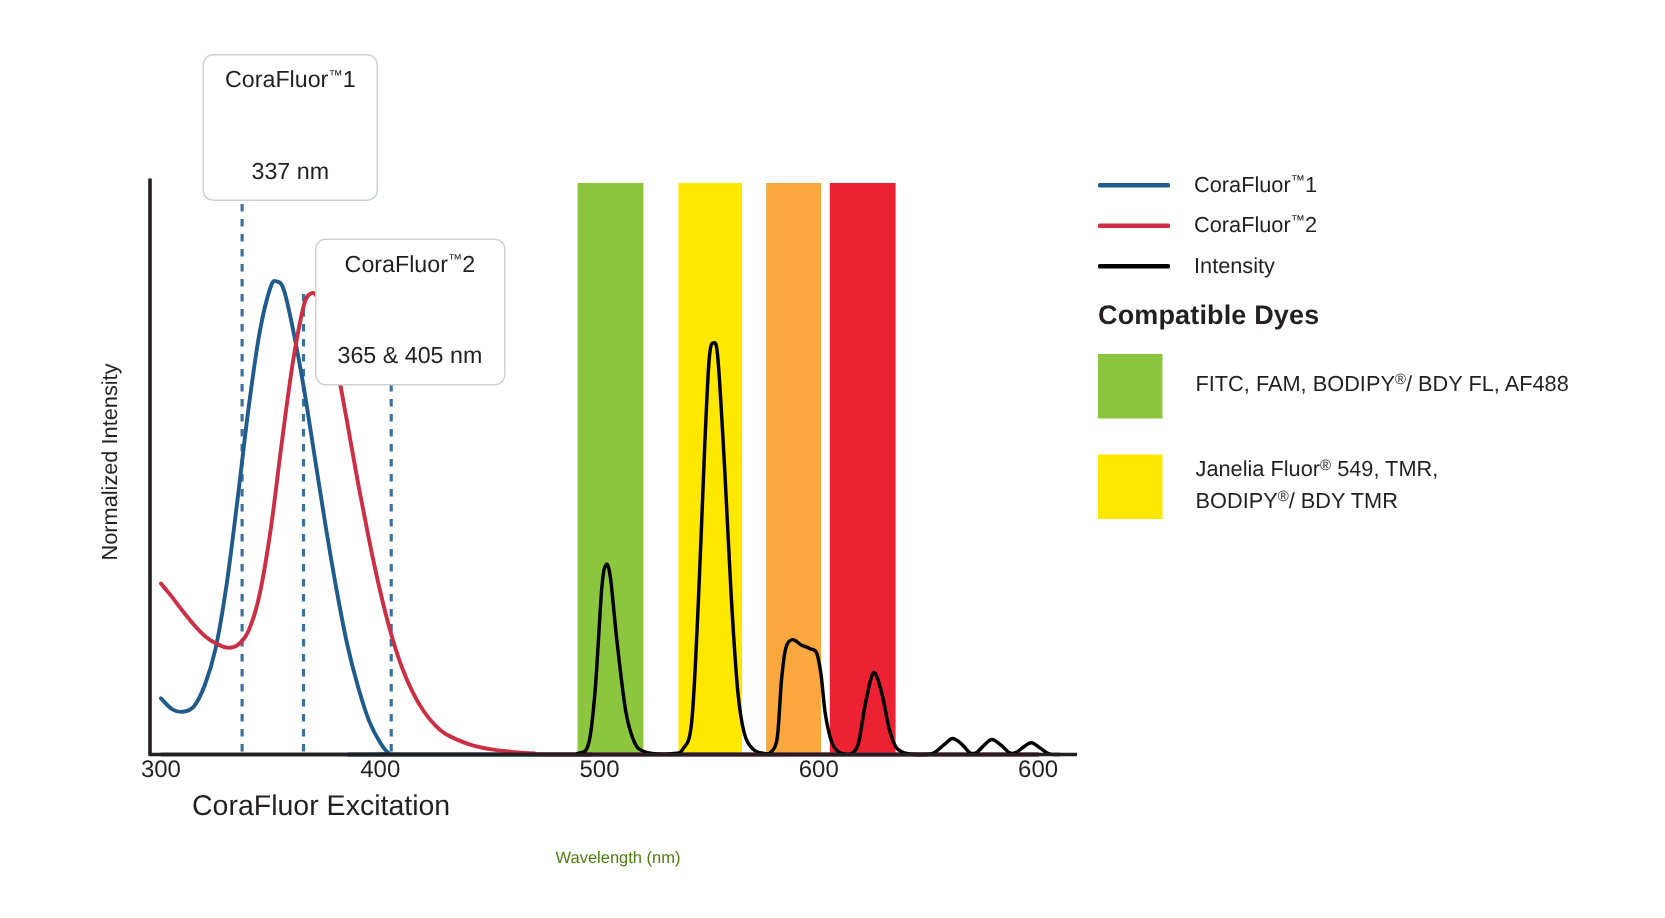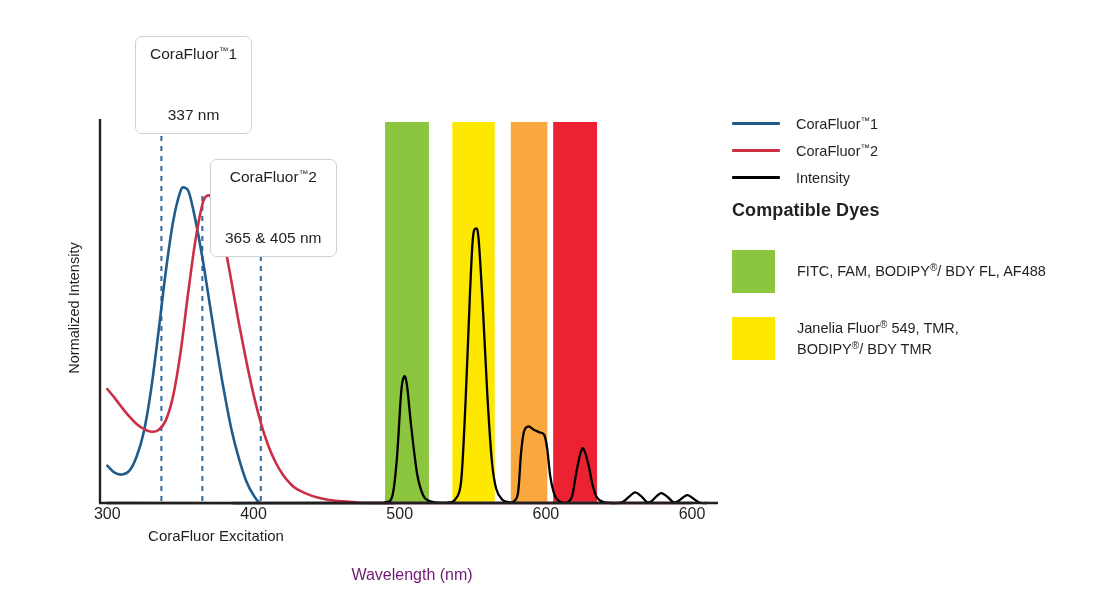--- a/index.html
+++ b/index.html
@@ -52,28 +52,27 @@
   
   .axis-tick {
     position: absolute;
     font-size: 16px;
     color: #231f20;
     text-align: center;
     width: 70px;
   }
   .axis-sublabel {
     position: absolute;
-    font-size: 15px;
-    color: #231f20;
-    text-align: center;
+    font-size: 19px;
+    color: #231f20;
   }
   #xaxis-title {
     position: absolute;
-    font-size: 16px;
-    color: #701a75;
+    font-size: 11px;
+    color: #4d7c0f;
     text-align: center;
     width: 300px;
     left: 262px;
     top: 566px;
   }
   #yaxis-title {
     position: absolute;
     font-size: 14.5px;
     color: #231f20;
     left: -6px;
@@ -114,21 +113,21 @@
     left: 732px;
     top: 200px;
     font-size: 18px;
     font-weight: 600;
     color: #231f20;
     letter-spacing: 0.1px;
   }
   #dye-list {
     position: absolute;
     left: 732px;
-    top: 246px;
+    top: 232px;
     width: 370px;
   }
   .dye-row {
     display: flex;
     align-items: center;
     height: 51px;
     margin-bottom: 16px;
   }
   .dye-swatch {
     width: 43px;

